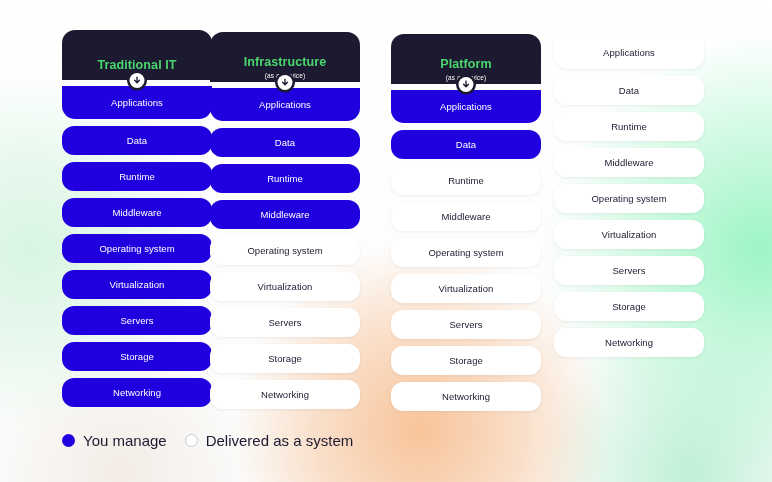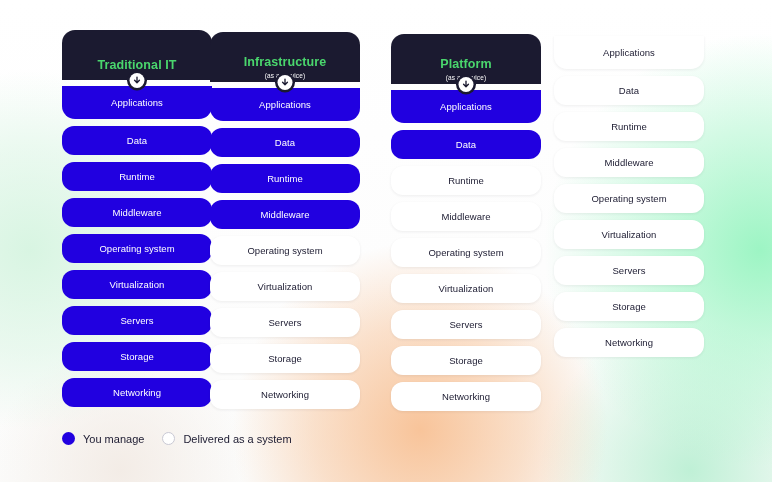--- a/index.html
+++ b/index.html
@@ -142,21 +142,21 @@
     width: 13px;
     height: 13px;
     border-radius: 50%;
   }
   .legend-dot.filled { background: #2100e0; }
   .legend-dot.hollow {
     background: #ffffff;
     border: 1.3px solid #c9c9d4;
   }
   .legend-label {
-    font-size: 11px;
+    font-size: 15px;
     color: #1b1a30;
   }
 </style>
 </head>
 <body>
 
 <div id="bg-layer"></div>
 
 <div id="board">
     <div class="column" style="left: 62px; top: 30px;">

